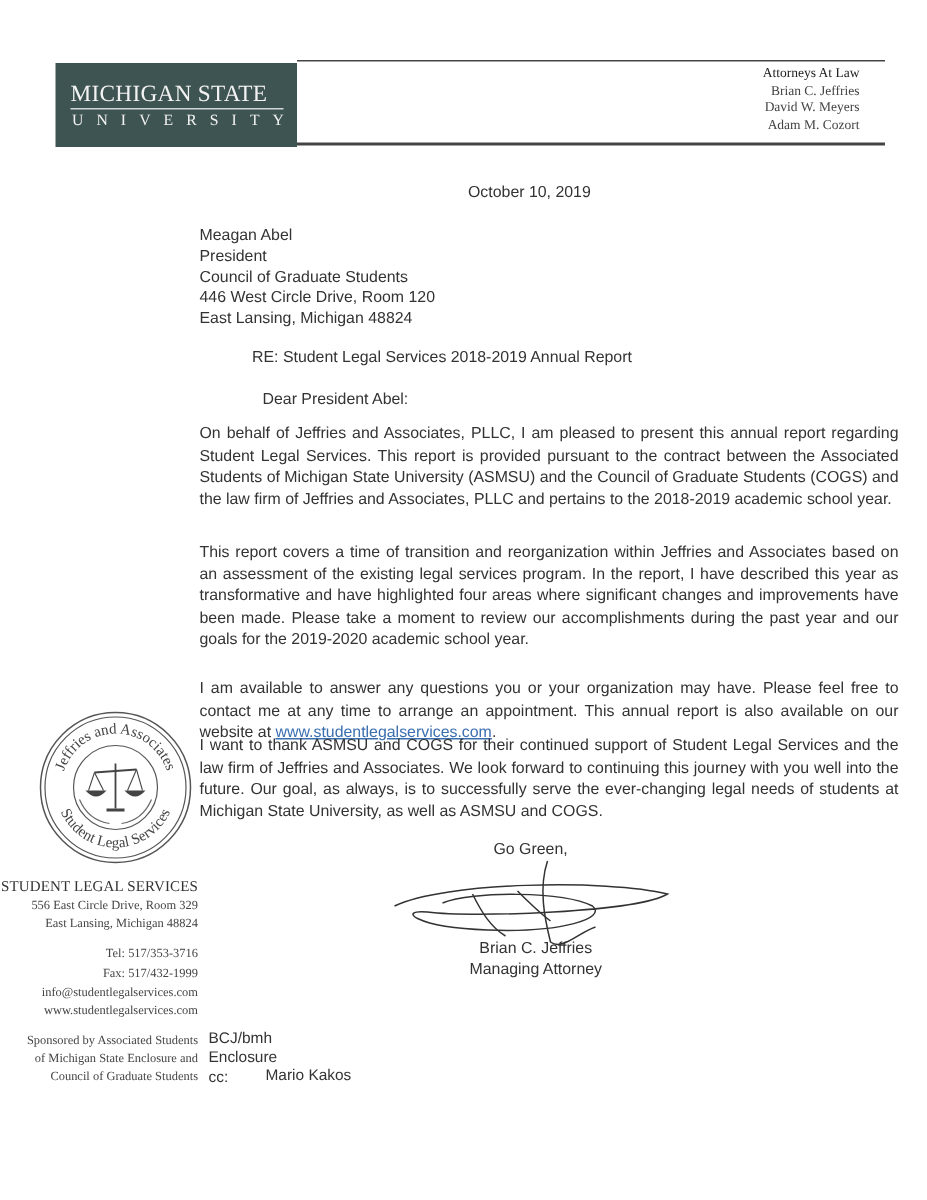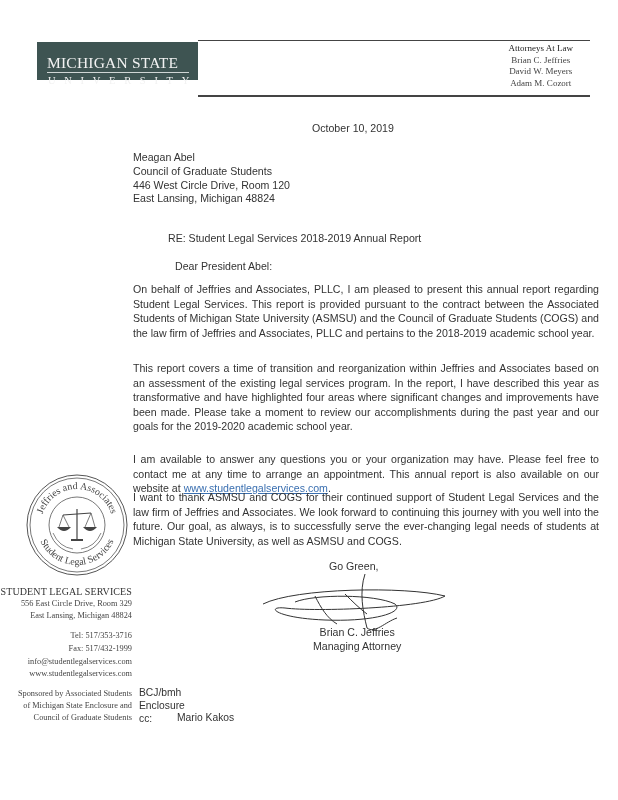--- a/index.html
+++ b/index.html
@@ -1,29 +1,29 @@
 <!DOCTYPE html>
 <html><head>
 <meta charset="utf-8">
 <style>
   html, body { margin: 0; padding: 0; background: #ffffff; }
   body { width: 618px; height: 800px; position: relative; overflow: hidden;
          font-family: "Liberation Sans", sans-serif; color: #2a2a2a; }
 
   
-  .msu-box { position: absolute; left: 37px; top: 42px; width: 161px; height: 38px;
+  .msu-box { position: absolute; left: 37px; top: 42px; width: 161px; height: 56px;
              background: #3e5452; color: #f2f2f2; }
   .msu-line1 { position: absolute; left: 10px; top: 12px; font-family: "Liberation Serif", serif;
                font-size: 15.5px; letter-spacing: 0.2px; white-space: nowrap; }
   .msu-rule { position: absolute; left: 10px; top: 30px; width: 142px; height: 1px; background: #d0d6d5; }
   .msu-line2 { position: absolute; left: 11px; top: 33px; font-family: "Liberation Serif", serif;
                font-size: 10.5px; letter-spacing: 8.7px; white-space: nowrap; }
   .hdr-rule-top { position: absolute; left: 198px; top: 40px; width: 392px; height: 1px; background: #444; }
   .hdr-rule-bot { position: absolute; left: 198px; top: 95px; width: 392px; height: 1.5px; background: #444; }
-  .attorneys { position: absolute; right: 45px; top: 43px; text-align: center;
+  .attorneys { position: absolute; right: 45px; top: 43px; text-align: right;
                font-family: "Liberation Serif", serif; font-size: 9px; line-height: 11.5px; color: #444; }
   .attorneys .first { color: #222; }
   .date { position: absolute; left: 312px; top: 122px; font-size: 10.6px; color: #333; }
   .addr { position: absolute; left: 133px; top: 151px; font-size: 10.6px; line-height: 13.8px; color: #333; }
   .re { position: absolute; left: 168px; top: 232px; font-size: 10.6px; color: #333; }
   .salutation { position: absolute; left: 133px; top: 260px; font-size: 10.6px; color: #333; padding-left: 42px; }
   .para { position: absolute; left: 133px; width: 466px; font-size: 10.6px; line-height: 14.5px;
           text-align: justify; color: #333; }
   .p1 { top: 282px; }
   .p2 { top: 361px; }
@@ -63,20 +63,21 @@
   <div class="first">Attorneys At Law</div>
   <div>Brian C. Jeffries</div>
   <div>David W. Meyers</div>
   <div>Adam M. Cozort</div>
 </div>
 
 <div class="date">October 10, 2019</div>
 
 <div class="addr">
   <div>Meagan Abel</div>
+  <div>President</div>
   <div>Council of Graduate Students</div>
   <div>446 West Circle Drive, Room 120</div>
   <div>East Lansing, Michigan 48824</div>
 </div>
 
 <div class="re">RE:  Student Legal Services 2018-2019 Annual Report</div>
 <div class="salutation">Dear President Abel:</div>
 
 <div class="para p1">On behalf of Jeffries and Associates, PLLC, I am pleased to present this annual report regarding Student Legal Services.  This report is provided pursuant to the contract between the Associated Students of Michigan State University (ASMSU) and the Council of Graduate Students (COGS) and the law firm of Jeffries and Associates, PLLC and pertains to the 2018-2019 academic school year.</div>
 <div class="para p2">This report covers a time of transition and reorganization within Jeffries and Associates based on an assessment of the existing legal services program.  In the report, I have described this year as transformative and have highlighted four areas where significant changes and improvements have been made.  Please take a moment to review our accomplishments during the past year and our goals for the 2019-2020 academic school year.</div>

